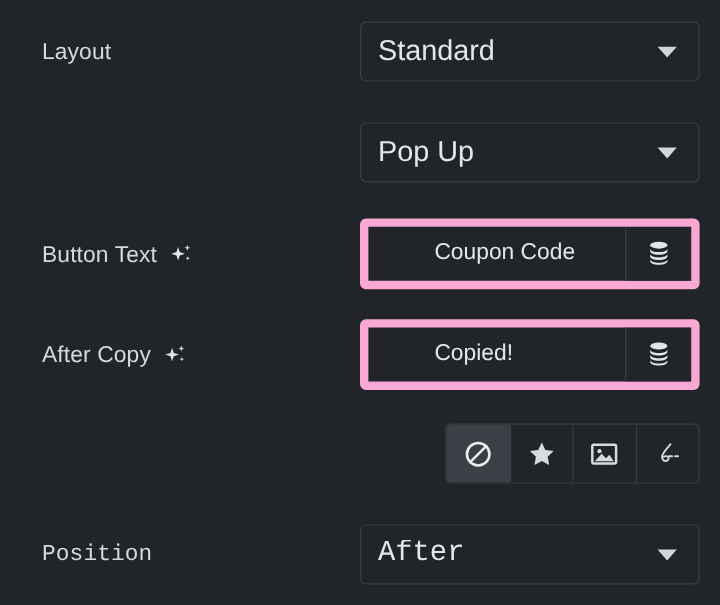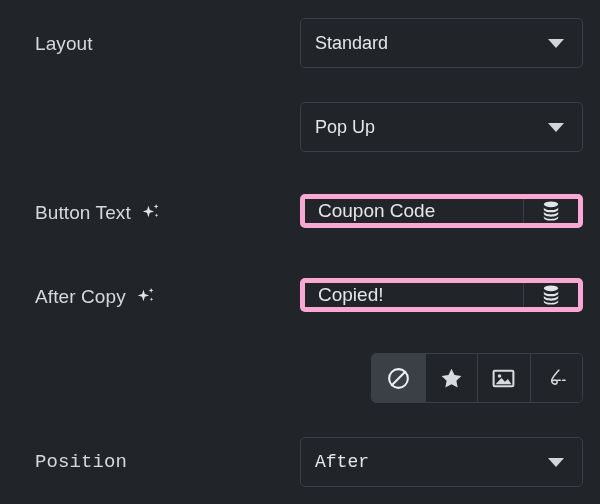--- a/index.html
+++ b/index.html
@@ -69,47 +69,48 @@
     border-radius: 5px;
     background: #212429;
     display: flex;
     align-items: center;
     padding: 0 14px;
     position: relative;
   }
 
   .select-value {
     color: #e4e6e8;
-    font-size: 18px;
+    font-size: 24px;
     line-height: 1;
     flex: 1;
     white-space: nowrap;
     overflow: hidden;
   }
 
   .chevron-down {
     width: 0;
     height: 0;
     border-left: 8px solid transparent;
     border-right: 8px solid transparent;
     border-top: 9px solid #d3d6d9;
     margin-right: 4px;
     flex: 0 0 auto;
   }
 
   
   .input-wrap {
-    height: 34px;
+    height: 59px;
     width: 283px;
-    border: 5px solid #f9a8d4;
+    border: 7px solid #f9a8d4;
     border-radius: 5px;
     background: #212429;
     display: flex;
     align-items: stretch;
     overflow: hidden;
+    padding-left: 42px;
   }
 
   .text-input {
     flex: 1;
     min-width: 0;
     border: none;
     outline: none;
     background: transparent;
     color: #e4e6e8;
     font-family: "Liberation Sans", sans-serif;

